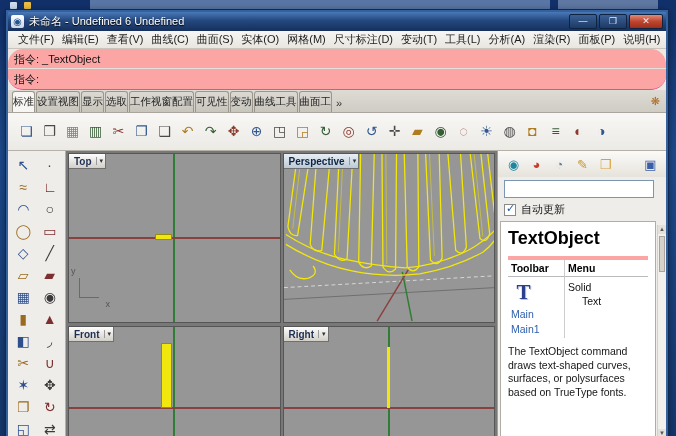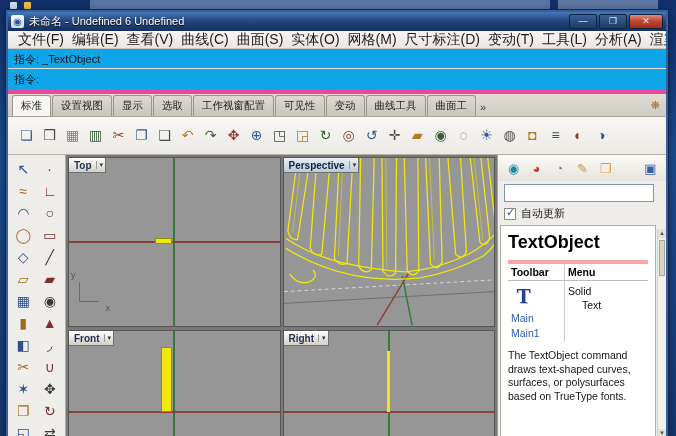--- a/index.html
+++ b/index.html
@@ -26,30 +26,30 @@
               color:#23538f; font-size:10px; line-height:13px; text-align:center; font-weight:bold; }
   .title { font-size:11px; color:#fff; text-shadow:0 1px 1px #000; white-space:nowrap; }
   .win-controls { margin-left:auto; display:flex; gap:2px; }
   .wbtn { width:28px; height:15px; border:1px solid #10233f; border-radius:2px; color:#e8edf5;
           font-size:9px; line-height:13px; text-align:center; background:linear-gradient(#3c6094,#1c3a66); }
   .wbtn.close { width:34px; background:linear-gradient(#e08a76,#c0452e 50%,#992f1c); }
 
   .menubar { flex:0 0 18px; display:flex; align-items:center; padding:0 6px;
              background:linear-gradient(#f7f6f4,#e9e6e0); border-bottom:1px solid #c9c5bc;
              white-space:nowrap; overflow:hidden; }
-  .menu-item { font-size:14px; color:#1c1c1c; padding:1px 4px; }
-
-  .cmdarea { flex:0 0 41px; background:#0ea5e9; border-bottom:5px solid #ec4899; }
+  .menu-item { font-size:11px; color:#1c1c1c; padding:1px 4px; }
+
+  .cmdarea { flex:0 0 41px; background:#fca5a5; border-bottom:1px solid #ec4899;border-radius:15px; }
   .cmd-history,.cmd-prompt { height:20px; line-height:20px; font-size:11px; color:#111; padding:0 6px; }
   .cmd-history { border-bottom:1px solid #e3e1db; }
 
   .tabrow { flex:0 0 23px; display:flex; align-items:flex-end; background:linear-gradient(#dedbd4,#cfccc4);
             border-bottom:1px solid #a9a59c; padding:0 4px; position:relative; overflow:hidden; }
   .tabs { display:flex; align-items:flex-end; }
-  .tab { font-size:10.5px; color:#222; padding:3px 8px; border:1px solid #9a968d; border-bottom:none;
+  .tab { font-size:10.5px; color:#222; padding:3px 0; border:1px solid #9a968d; border-bottom:none;
          border-radius:3px 3px 0 0; background:linear-gradient(#dcd9d2,#c8c5bd); margin-right:1px; white-space:nowrap; }
   .tabs span.tab:nth-of-type(1) { background:#f7f6f3; }
   .tab-overflow { font-size:11px; color:#333; padding:0 3px 3px; }
   .tab-gear { position:absolute; right:6px; bottom:4px; font-size:11px; color:#b06a1f; }
 
   .toolbar { flex:0 0 38px; display:flex; align-items:center; gap:2px; padding:0 8px;
              background:linear-gradient(#f8f7f5,#eceae5); border-bottom:1px solid #b5b1a8; overflow:hidden; }
   .tbtn { flex:0 0 21px; width:21px; height:21px; font-size:14px; line-height:21px; text-align:center; border-radius:3px; }
   .toolbar span.tbtn:nth-of-type(5n+1){ color:#32578f; } .toolbar span.tbtn:nth-of-type(5n+2){ color:#4a4a4a; }
   .toolbar span.tbtn:nth-of-type(5n+3){ color:#b07c20; } .toolbar span.tbtn:nth-of-type(5n+4){ color:#355e35; }

